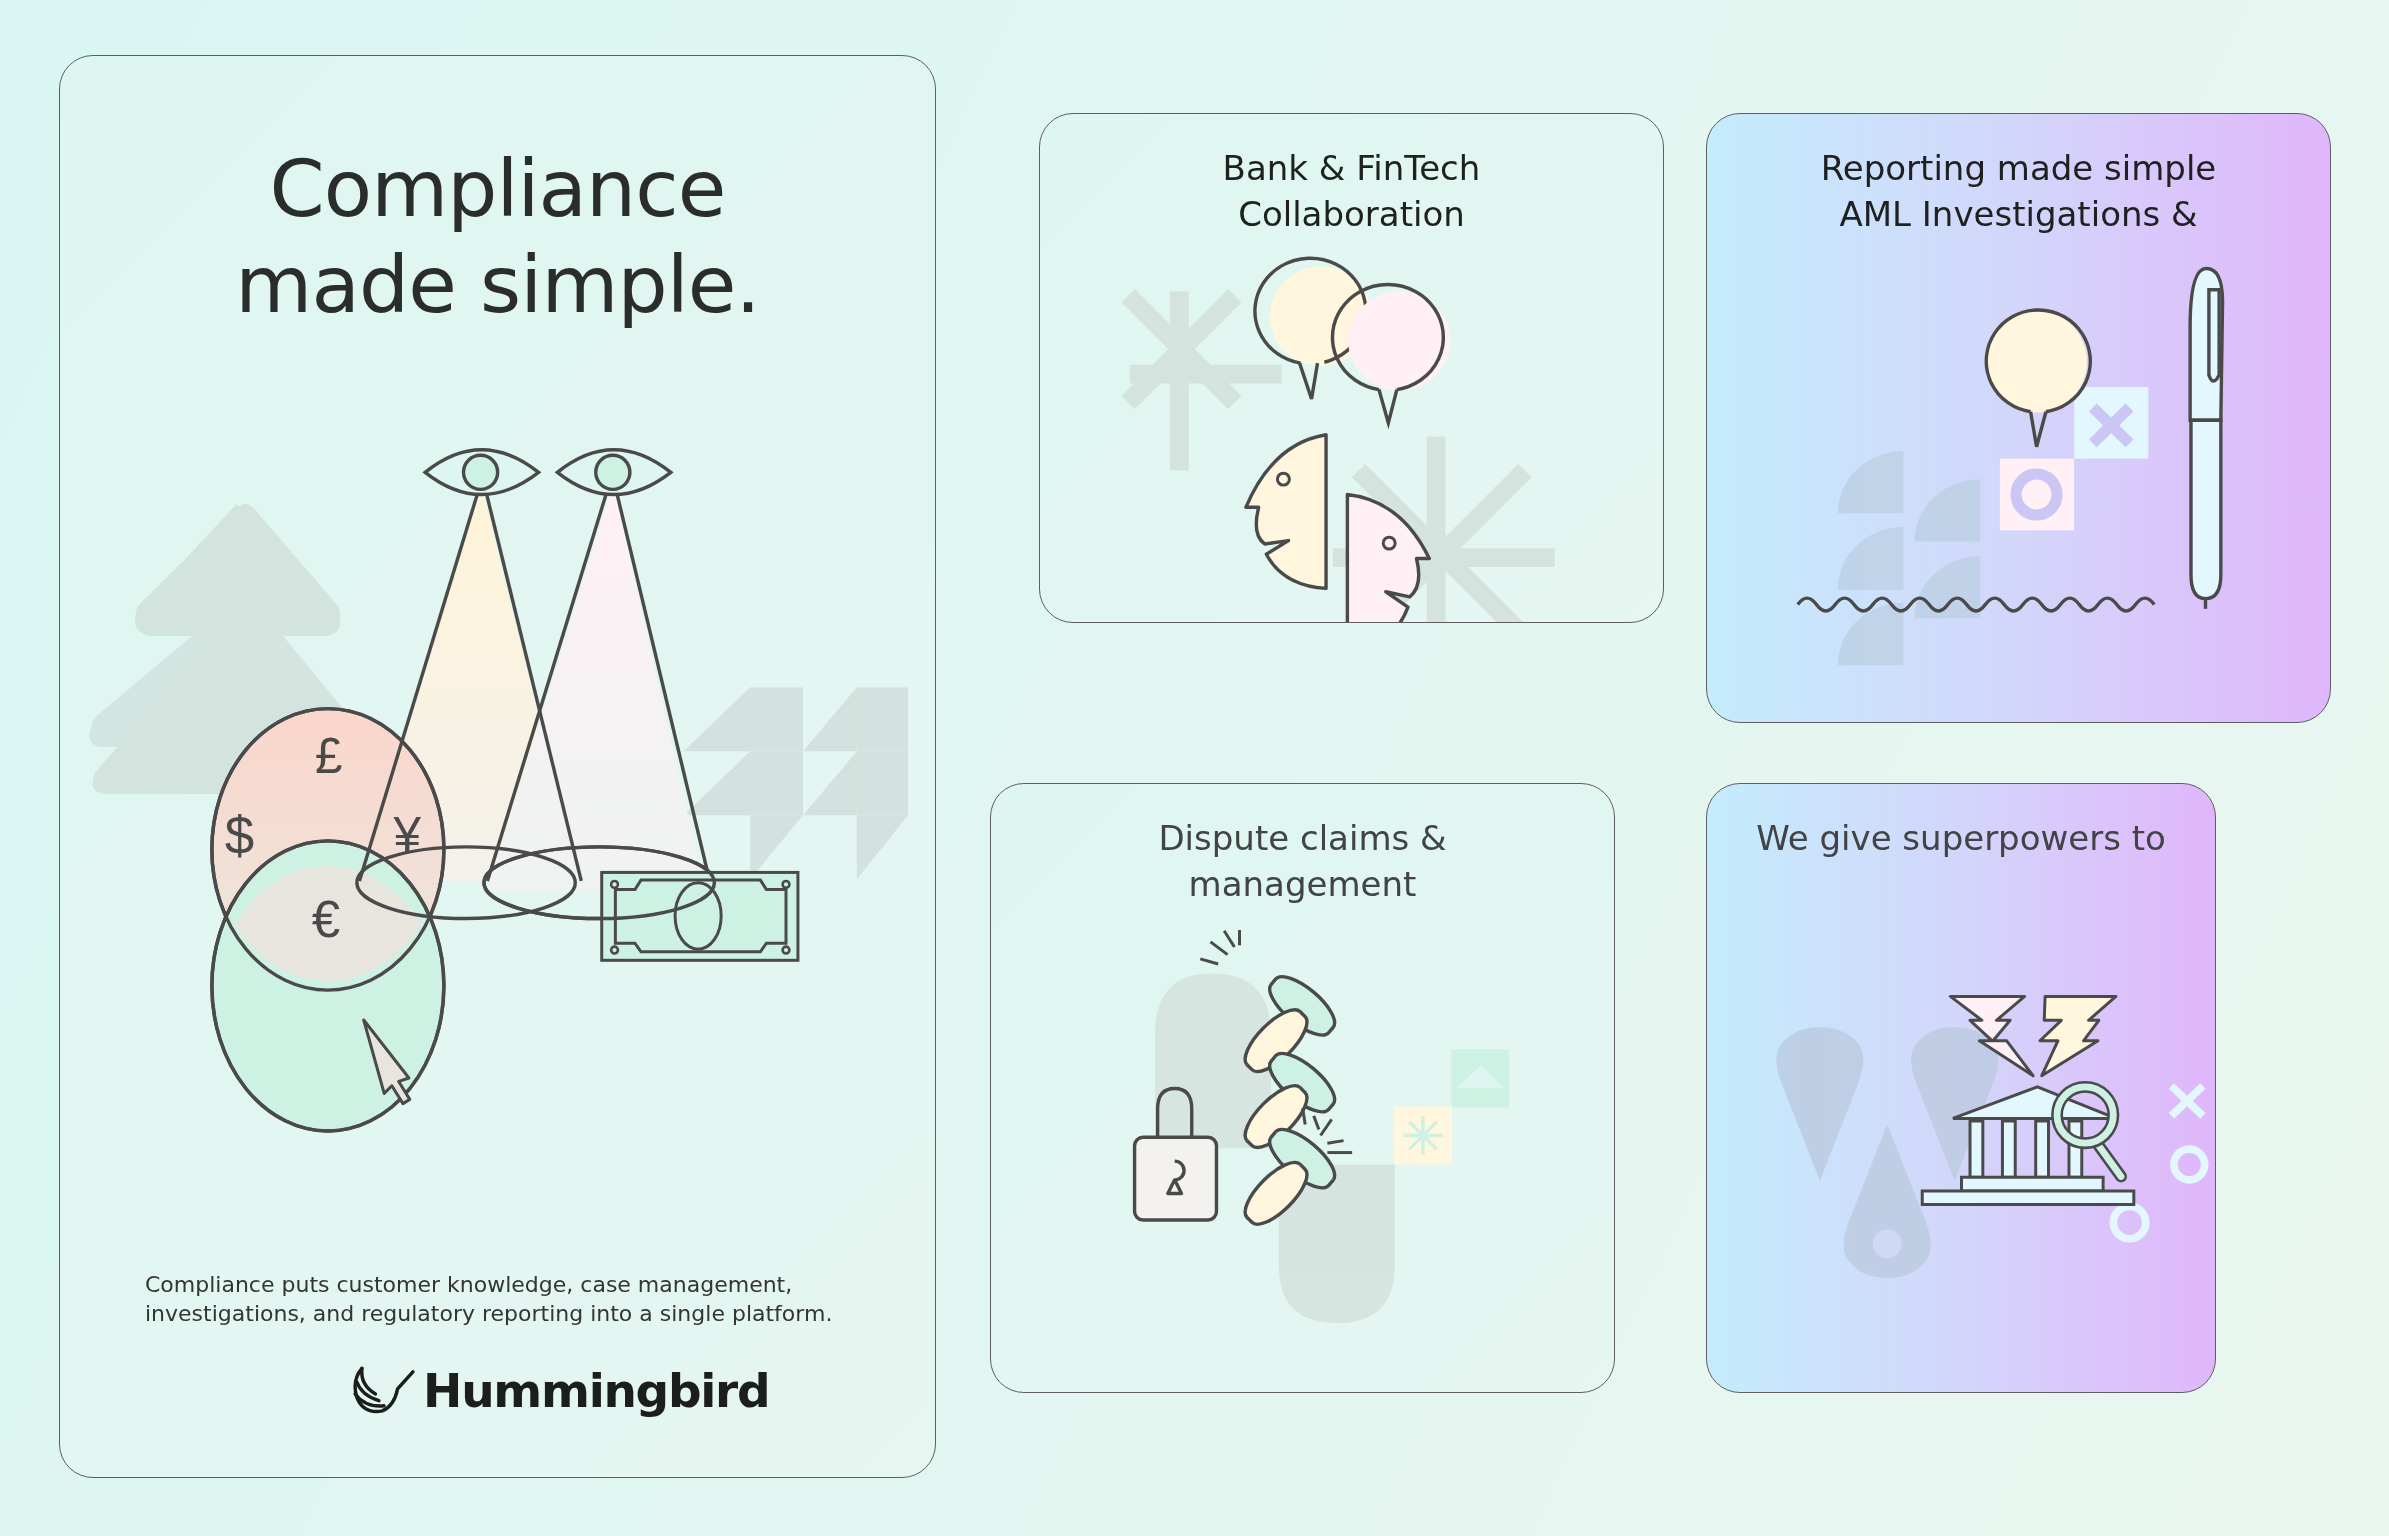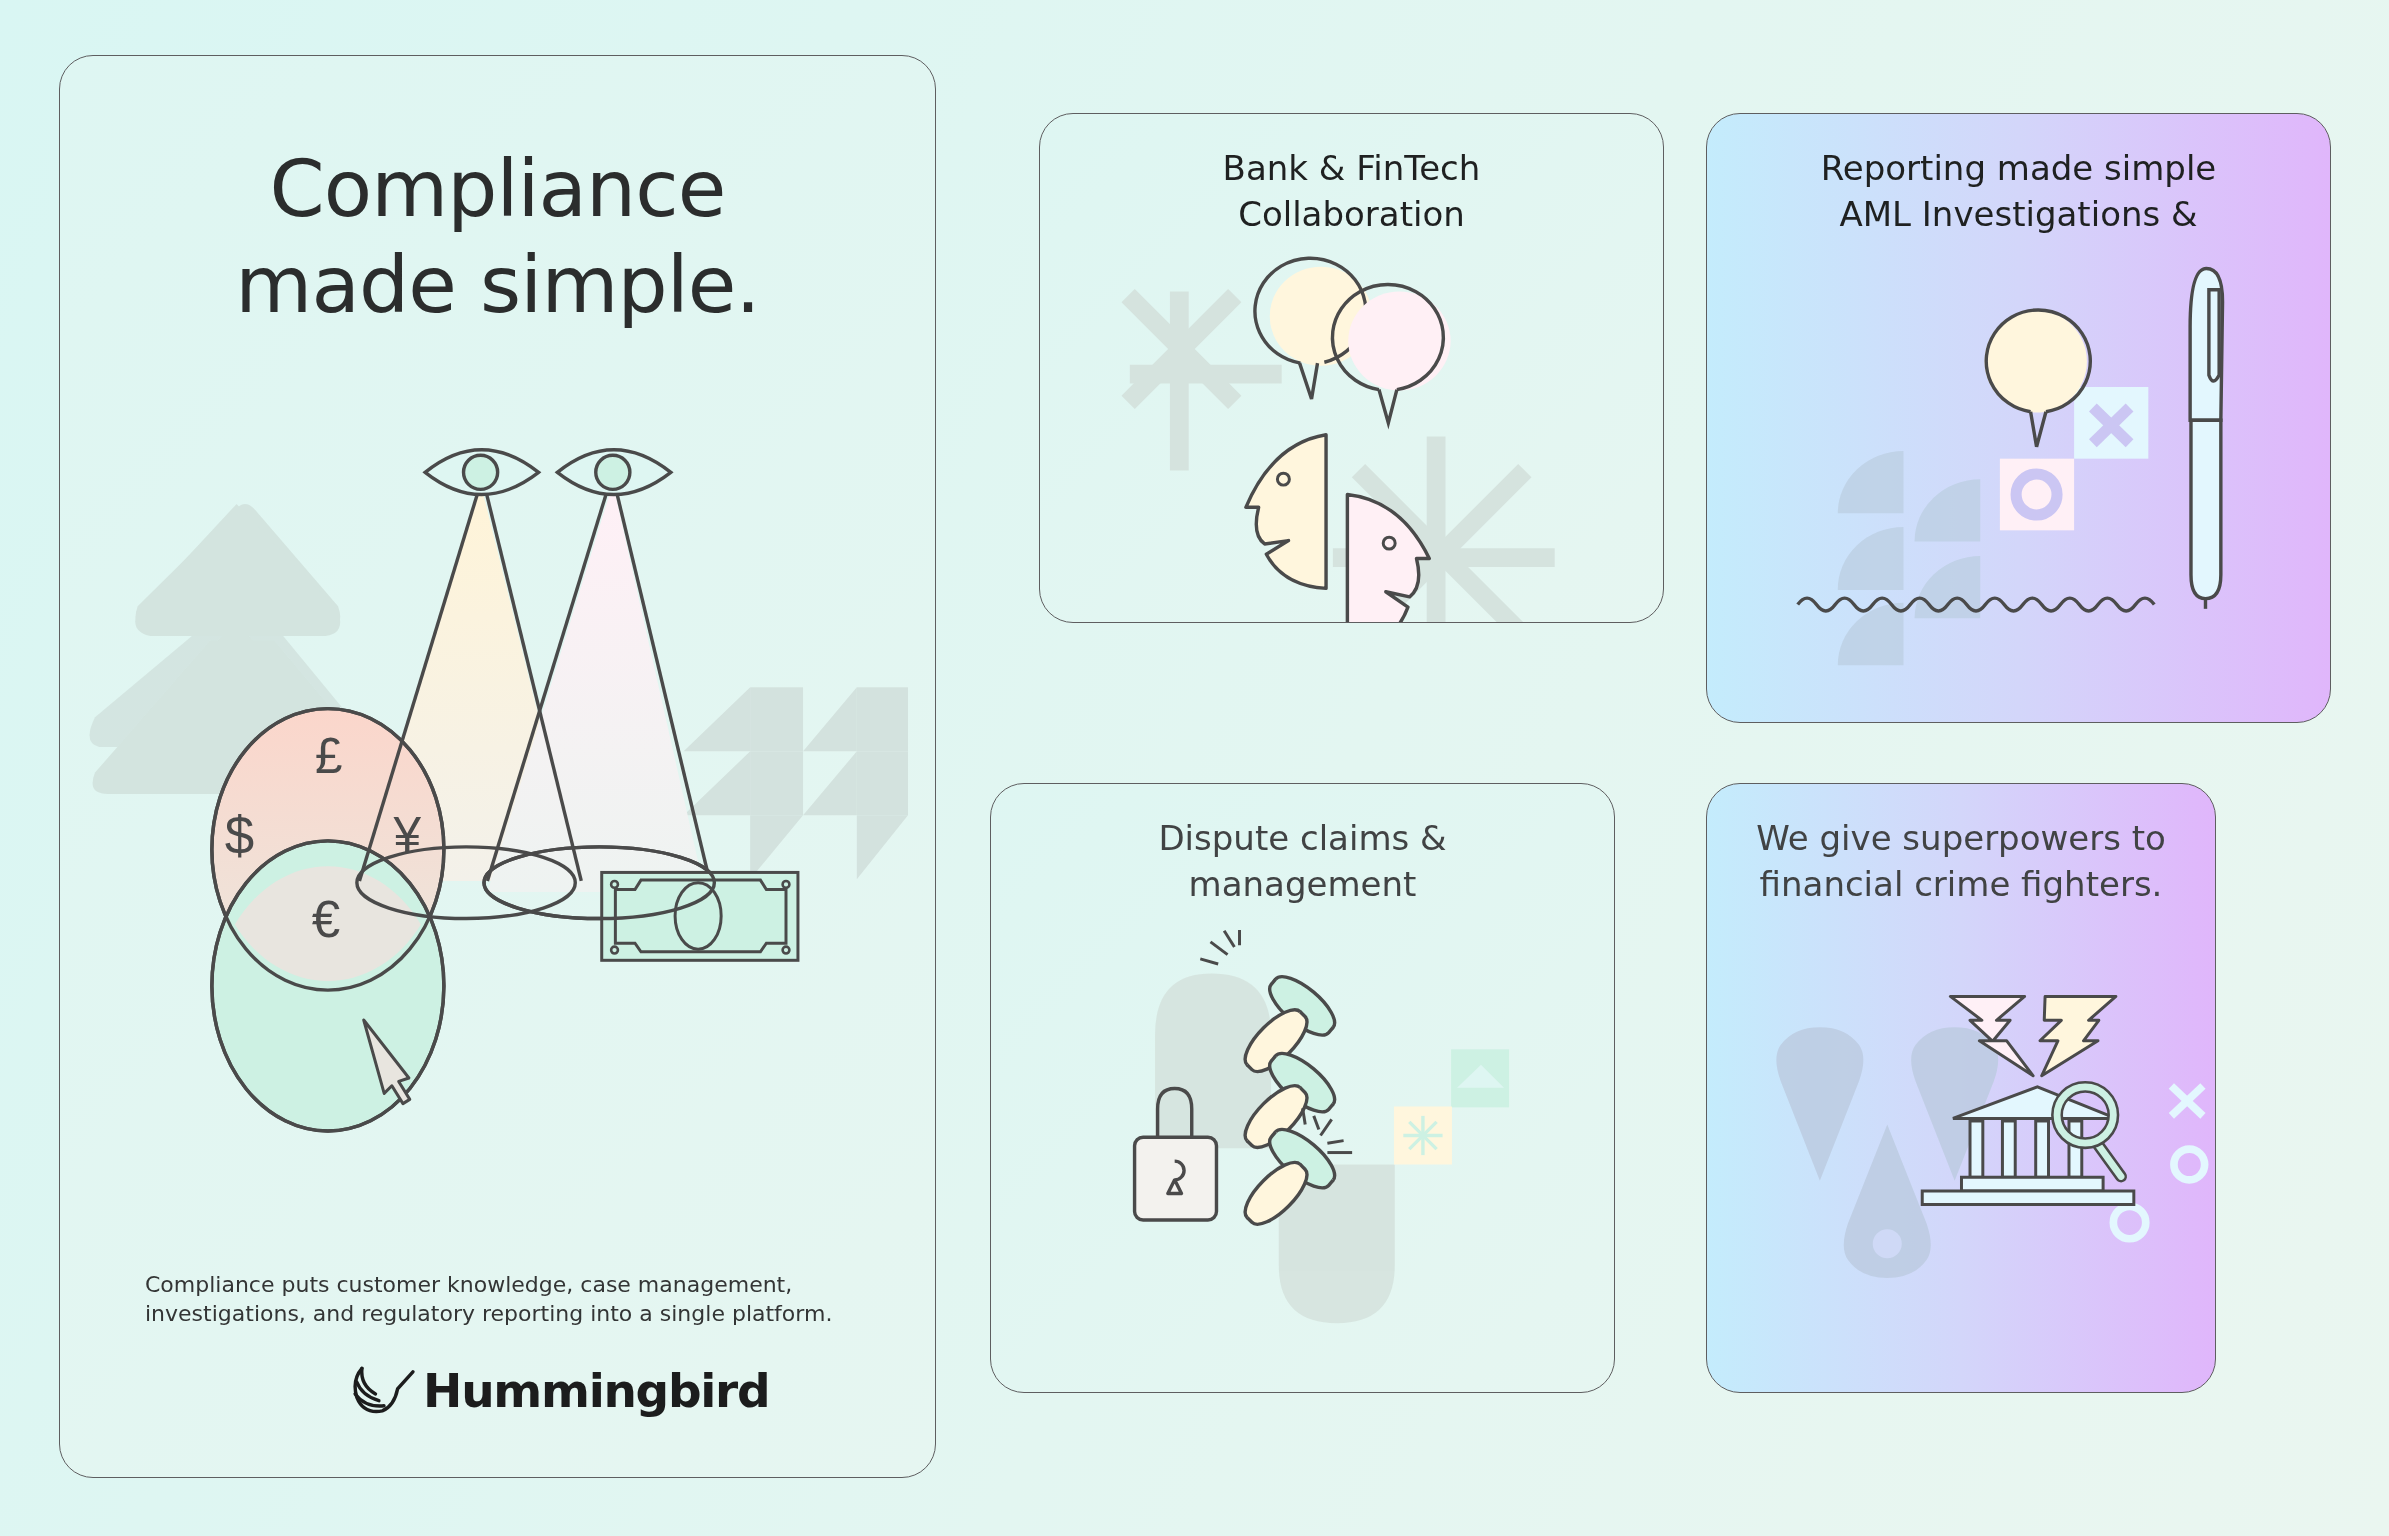--- a/index.html
+++ b/index.html
@@ -345,16 +345,15 @@
 
     <g>
       <line x1="2455" y1="1338" x2="2484" y2="1378" stroke="#4a4a4a" stroke-width="14" stroke-linecap="round"></line>
       <line x1="2455" y1="1338" x2="2484" y2="1378" stroke="#cdf1e3" stroke-width="8" stroke-linecap="round"></line>
       <circle cx="2442" cy="1306" r="33" fill="none" stroke="#4a4a4a" stroke-width="14"></circle>
       <circle cx="2442" cy="1306" r="33" fill="none" stroke="#cdf1e3" stroke-width="8"></circle>
     </g>
   </svg>
   <h2 class="card-title muted">
     <span>We give superpowers to</span>
-    <span>financial crime fighters.</span>
   </h2>
 </section>
 
 
 </body></html>

